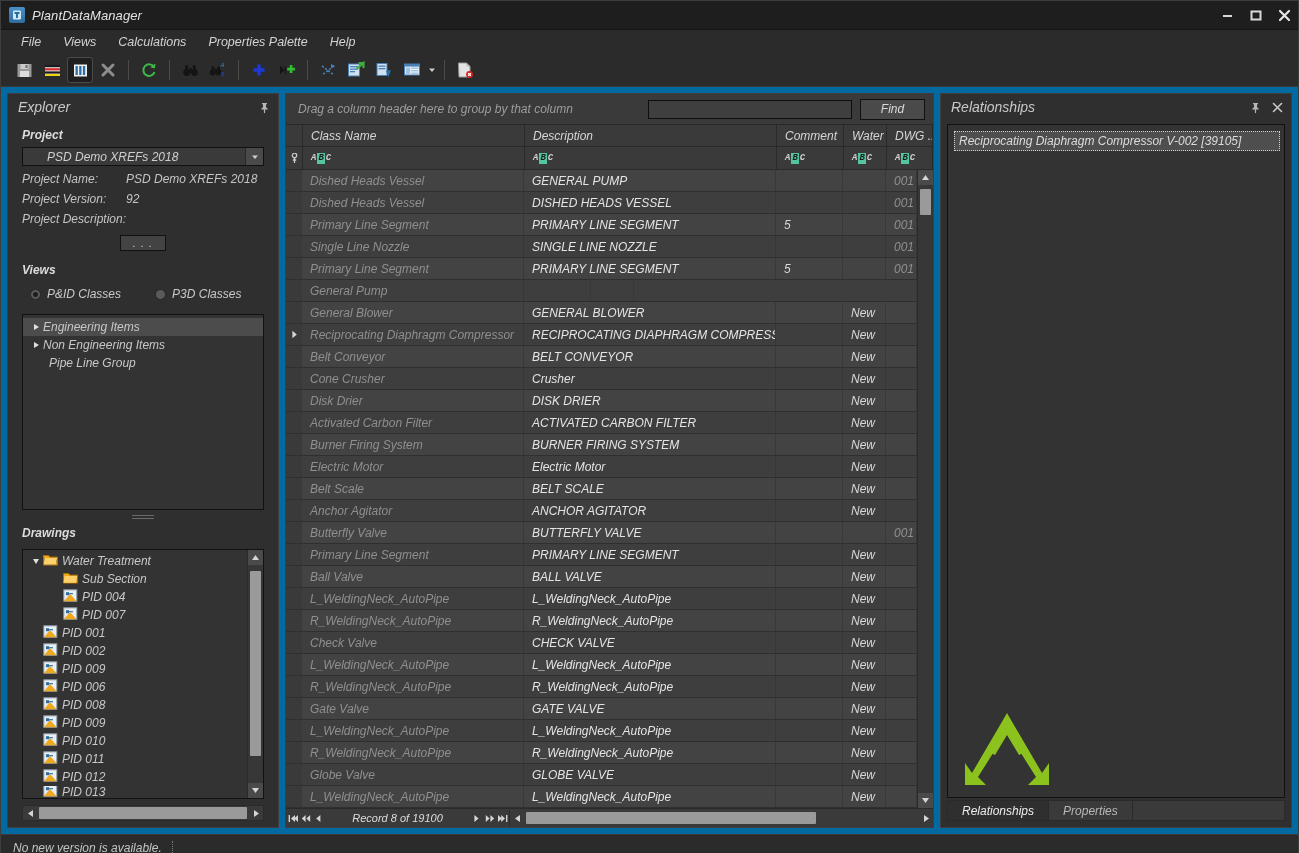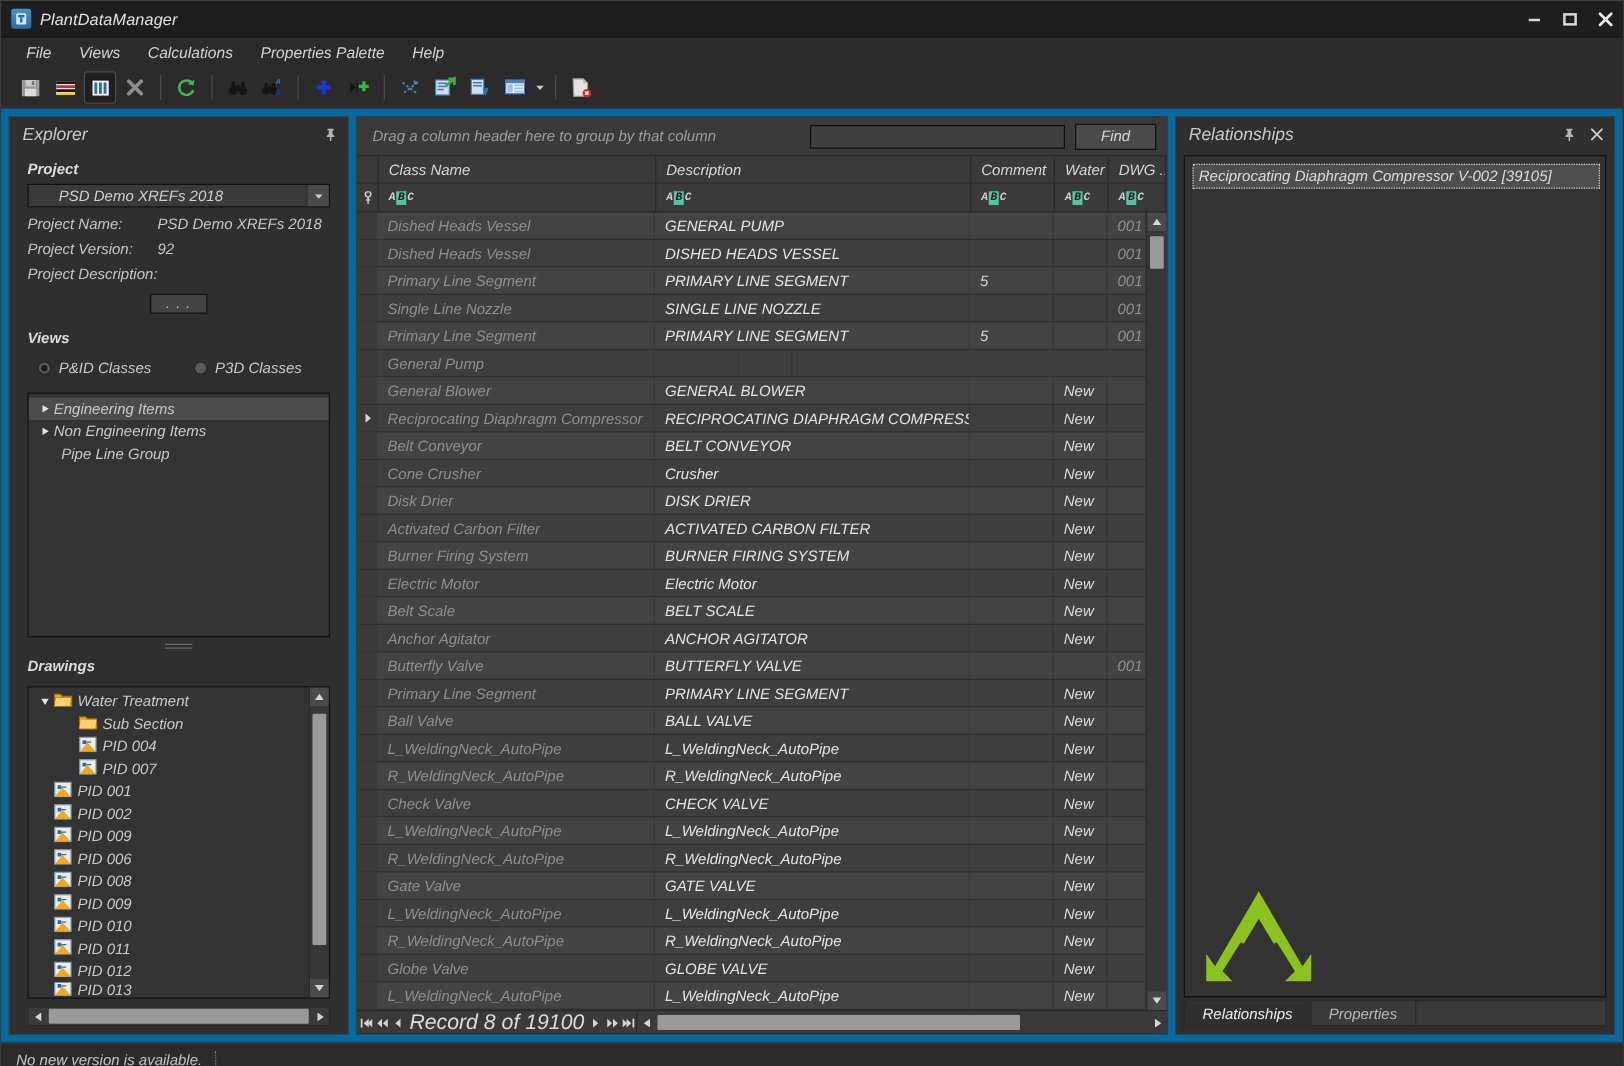--- a/index.html
+++ b/index.html
@@ -161,21 +161,21 @@
   .c-desc{color:#e4e4e4;}
   .c-comment{color:#d9d9d9;}
   .c-status{color:#d9d9d9;}
   .c-dwg{color:#8f8f8f;}
   .gvscroll{width:15px;min-width:15px;background:#3a3a3a;display:flex;flex-direction:column;align-items:center;border-left:1px solid #2a2a2a;}
   .gnav{
     height:18px;min-height:18px;background:#3a3a3a;display:flex;align-items:center;
     border-top:1px solid #2a2a2a;
   }
   .nav-btn{width:13px;height:18px;display:flex;align-items:center;justify-content:center;color:#d0d0d0;font-size:9px;}
-  .rec-label{min-width:145px;text-align:center;font-size:17px;color:#dcdcdc;}
+  .rec-label{min-width:145px;text-align:center;font-size:11px;color:#dcdcdc;}
   .gnav .hscroll{margin:0;flex:1;height:16px;min-height:16px;border:none;border-left:1px solid #2a2a2a;background:#3a3a3a;}
   
   .relpanel{width:352px;min-width:352px;display:flex;flex-direction:column;}
   .rel-inner{flex:1;padding:4px 6px 2px 6px;display:flex;flex-direction:column;min-height:0;}
   .relbox{
     flex:1;background:#333;border:1px solid #111;box-sizing:border-box;
     padding:4px 0 0 0;position:relative;overflow:hidden;
   }
   .rel-item{
     margin:2px 4px 0 6px;padding:2px 4px;font-size:12px;color:#dcdcdc;

